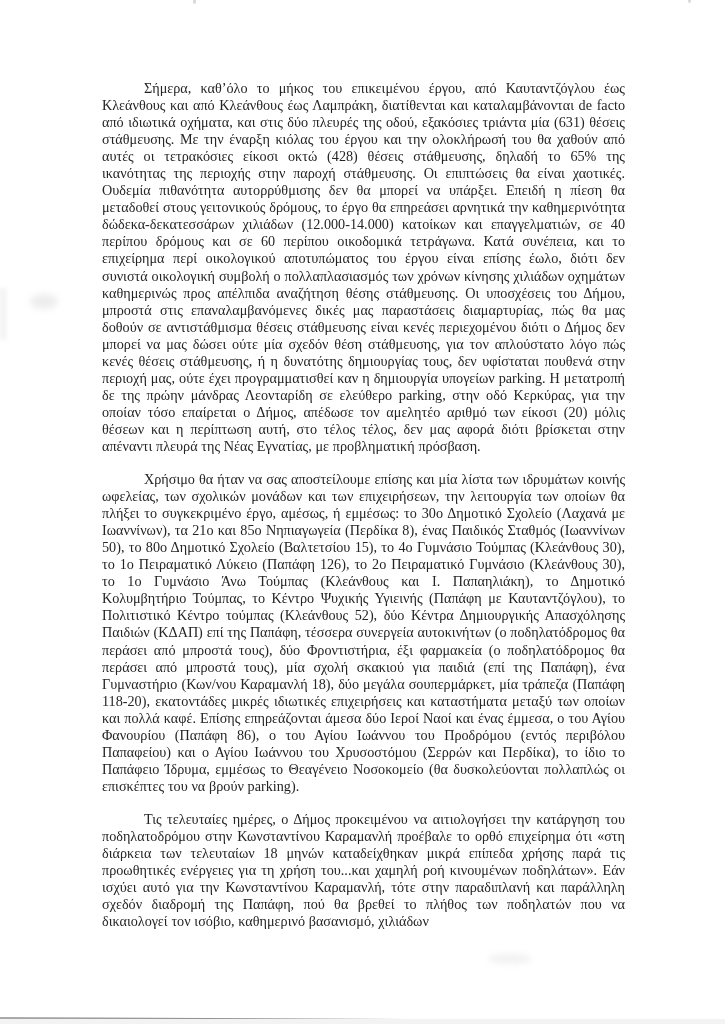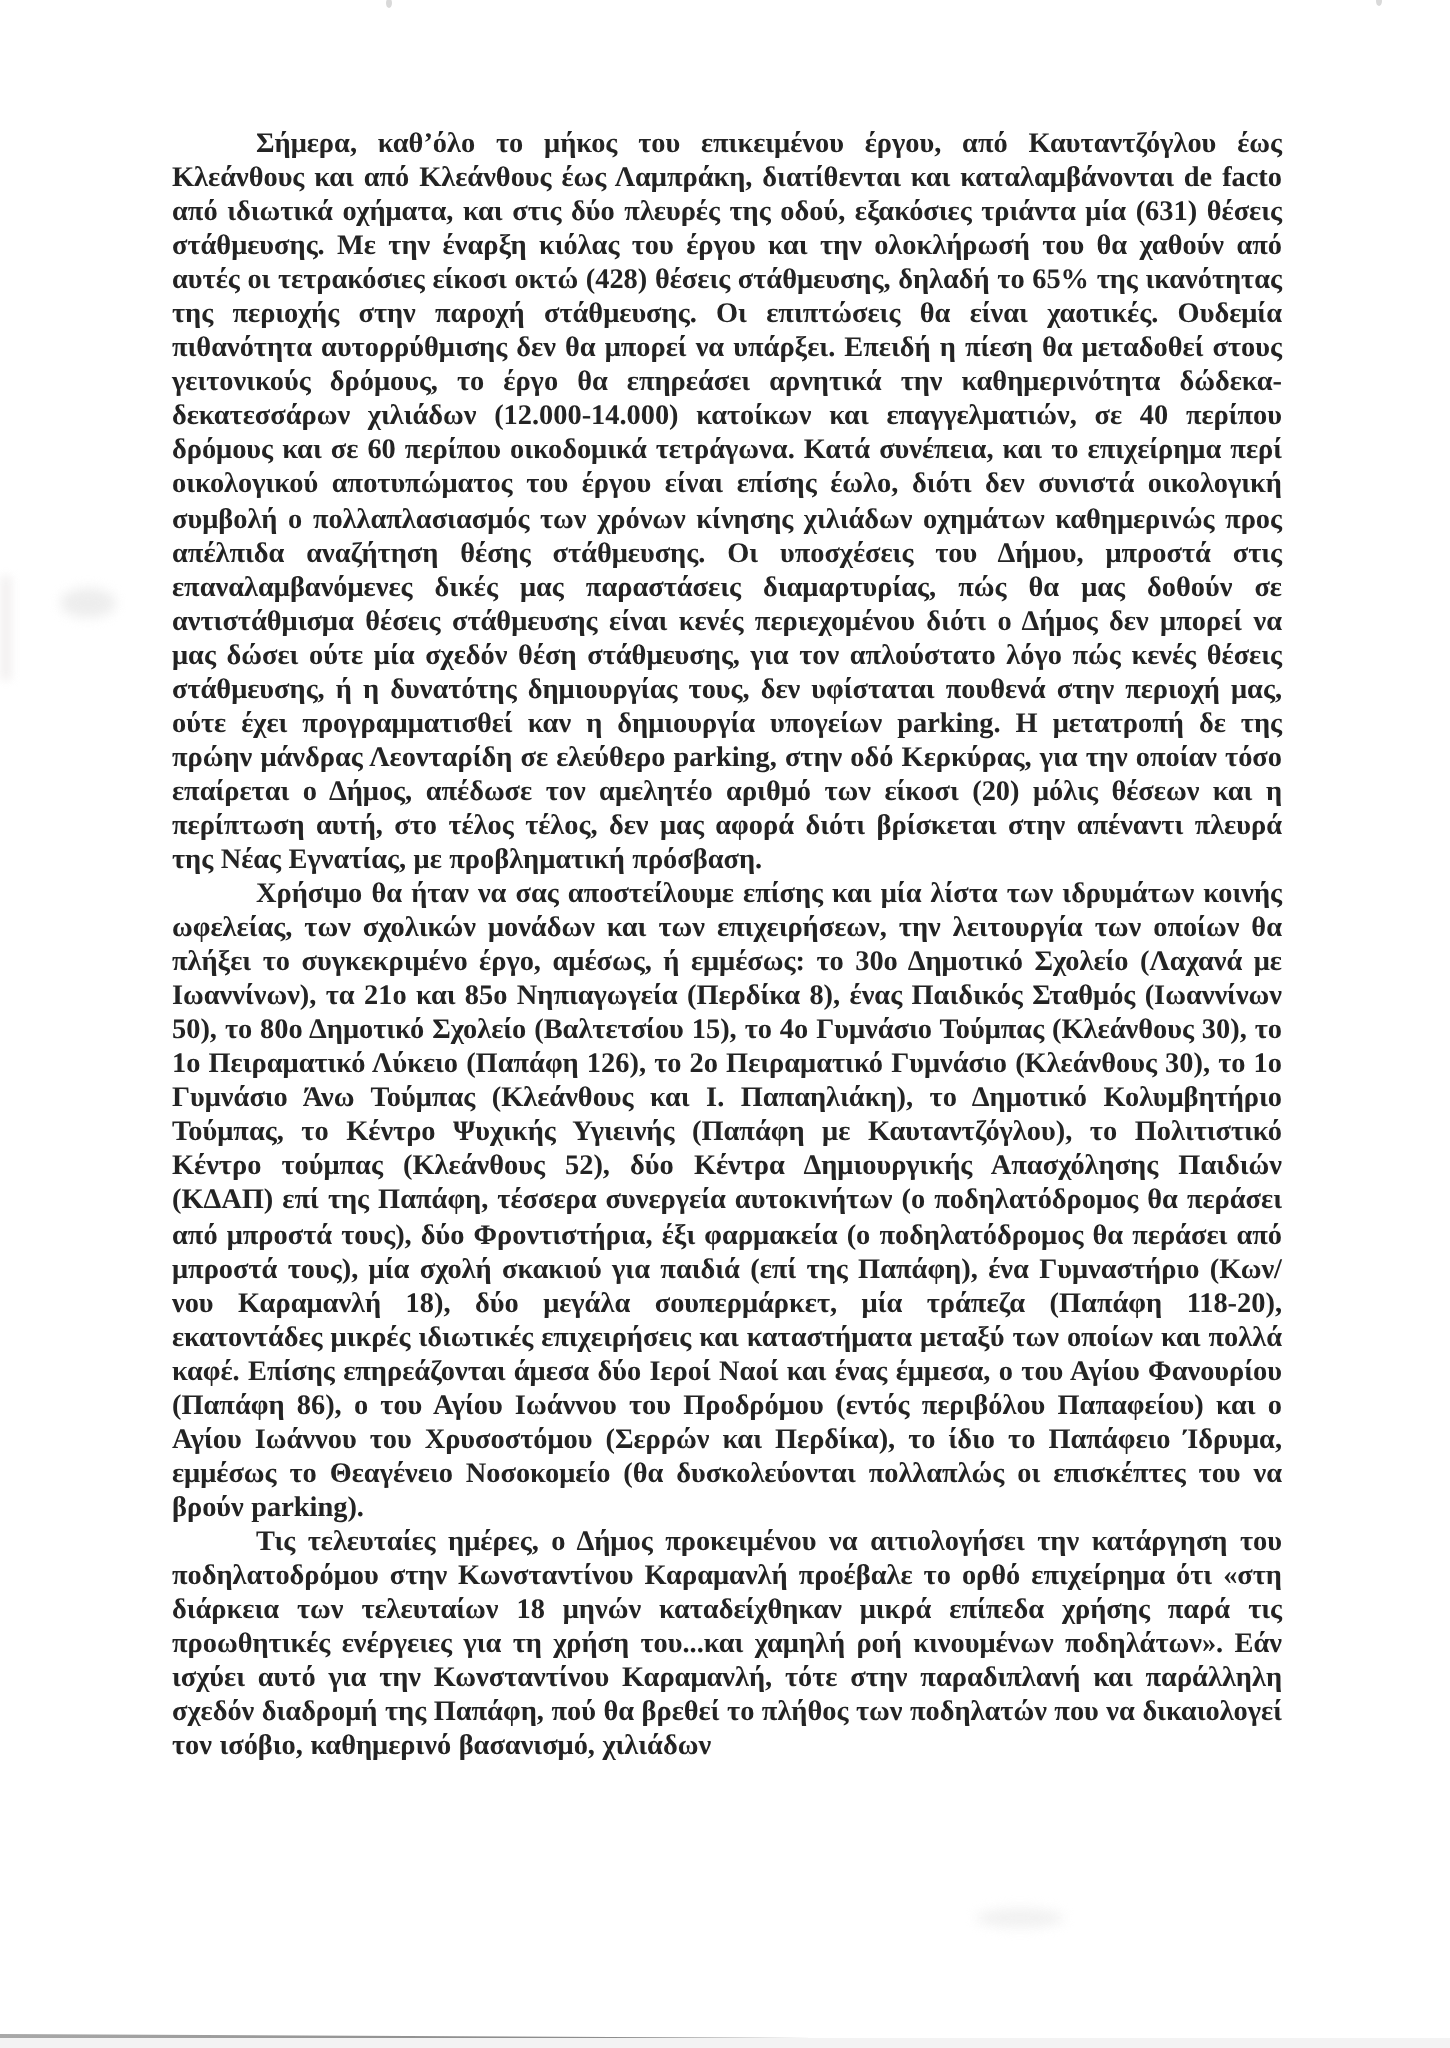--- a/index.html
+++ b/index.html
@@ -25,25 +25,24 @@
     top: 64px;
     width: 555px;
     color: var(--ink, #242424);
     font-size: 14.2px;
     line-height: 17.05px;
     text-align: justify;
     text-rendering: optimizeLegibility;
     -webkit-font-smoothing: antialiased;
   }
   .para {
-    margin: 0;
+    margin: 16px;
     padding: 0;
     text-indent: 42px;
     word-spacing: 0.2px;
-    font-weight: bold;
   }
   
   .speck {
     position: absolute;
     background: #c9c9c9;
     border-radius: 50%;
     opacity: 0.7;
   }
   .speck-1 { left: 193px; top: -1px; width: 3px; height: 5px; }
   .speck-2 { left: 688px; top: -2px; width: 3px; height: 5px; }

